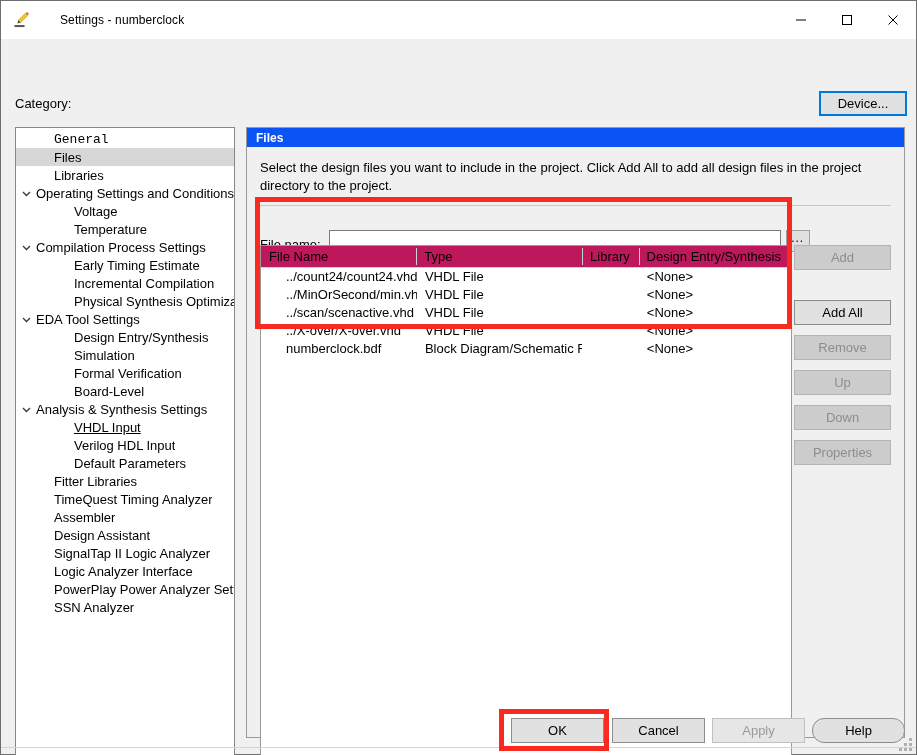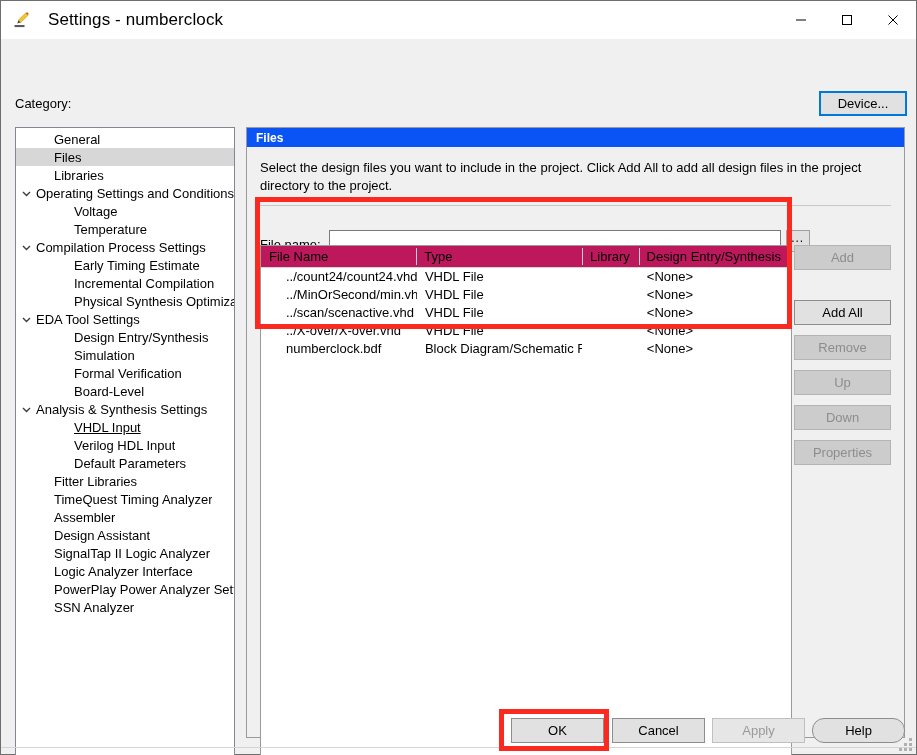--- a/index.html
+++ b/index.html
@@ -36,23 +36,23 @@
     flex: 0 0 auto;
     position: relative;
   }
   .titlebar-icon {
     width: 20px; height: 20px;
     margin-left: 11px;
     position: relative;
     flex: 0 0 auto;
   }
   .title-text {
-    font-size: 17px;
-    color: #000;
-    margin-left: 16px;
+    font-size: 12px;
+    color: #000;
+    margin-left: 28px;
     letter-spacing: 0.1px;
     white-space: nowrap;
   }
   .win-controls {
     margin-left: auto;
     display: flex;
     height: 38px;
   }
   .win-btn {
     width: 46px; height: 38px;
@@ -363,21 +363,21 @@
   <div class="content">
 
     <div class="category-label">Category:</div>
 
     <div class="device-btn">Device...</div>
 
     <div class="tree-wrap">
       <div class="tree-list" id="tree-list">
           <div class="tree-item">
             <span class="tree-chev"></span>
-            <span class="tree-lbl" style="padding-left: 18px;">General</span>
+            <span class="tree-lbl" style="padding-left: 18px; font-family: Liberation Mono, monospace;">General</span>
           </div>
           <div class="tree-item selected">
             <span class="tree-chev"></span>
             <span class="tree-lbl" style="padding-left: 18px;">Files</span>
           </div>
           <div class="tree-item">
             <span class="tree-chev"></span>
             <span class="tree-lbl" style="padding-left: 18px;">Libraries</span>
           </div>
           <div class="tree-item">

